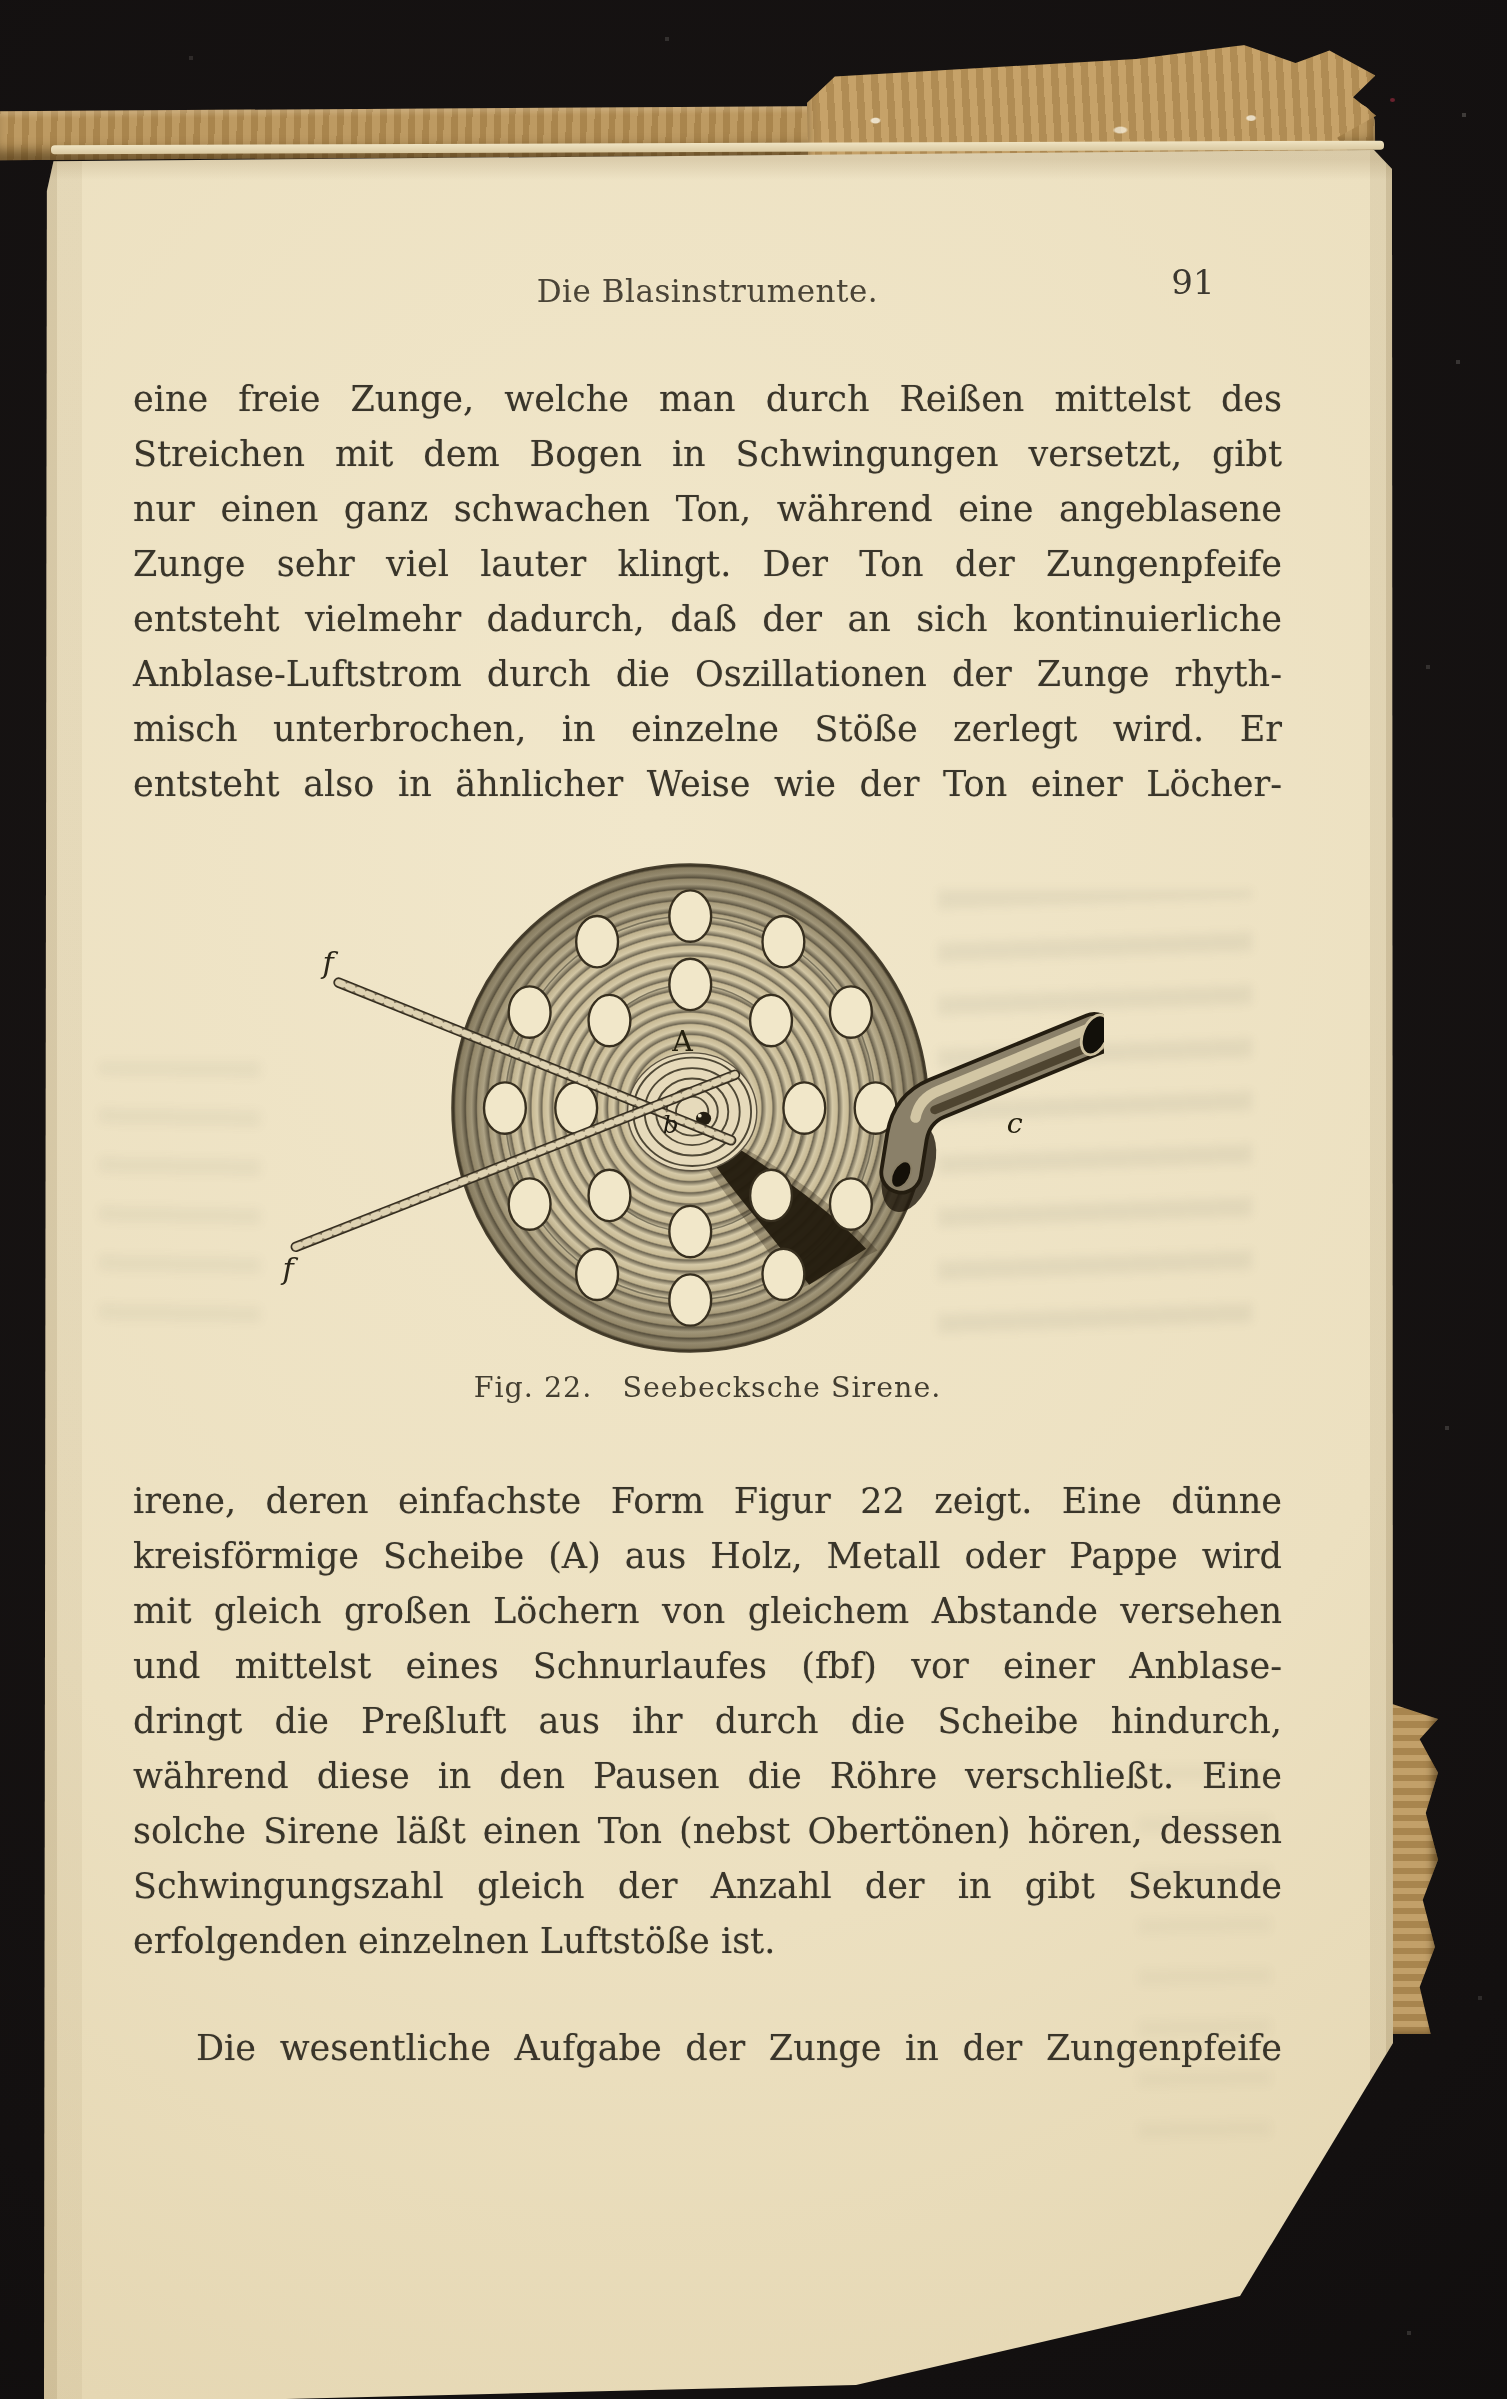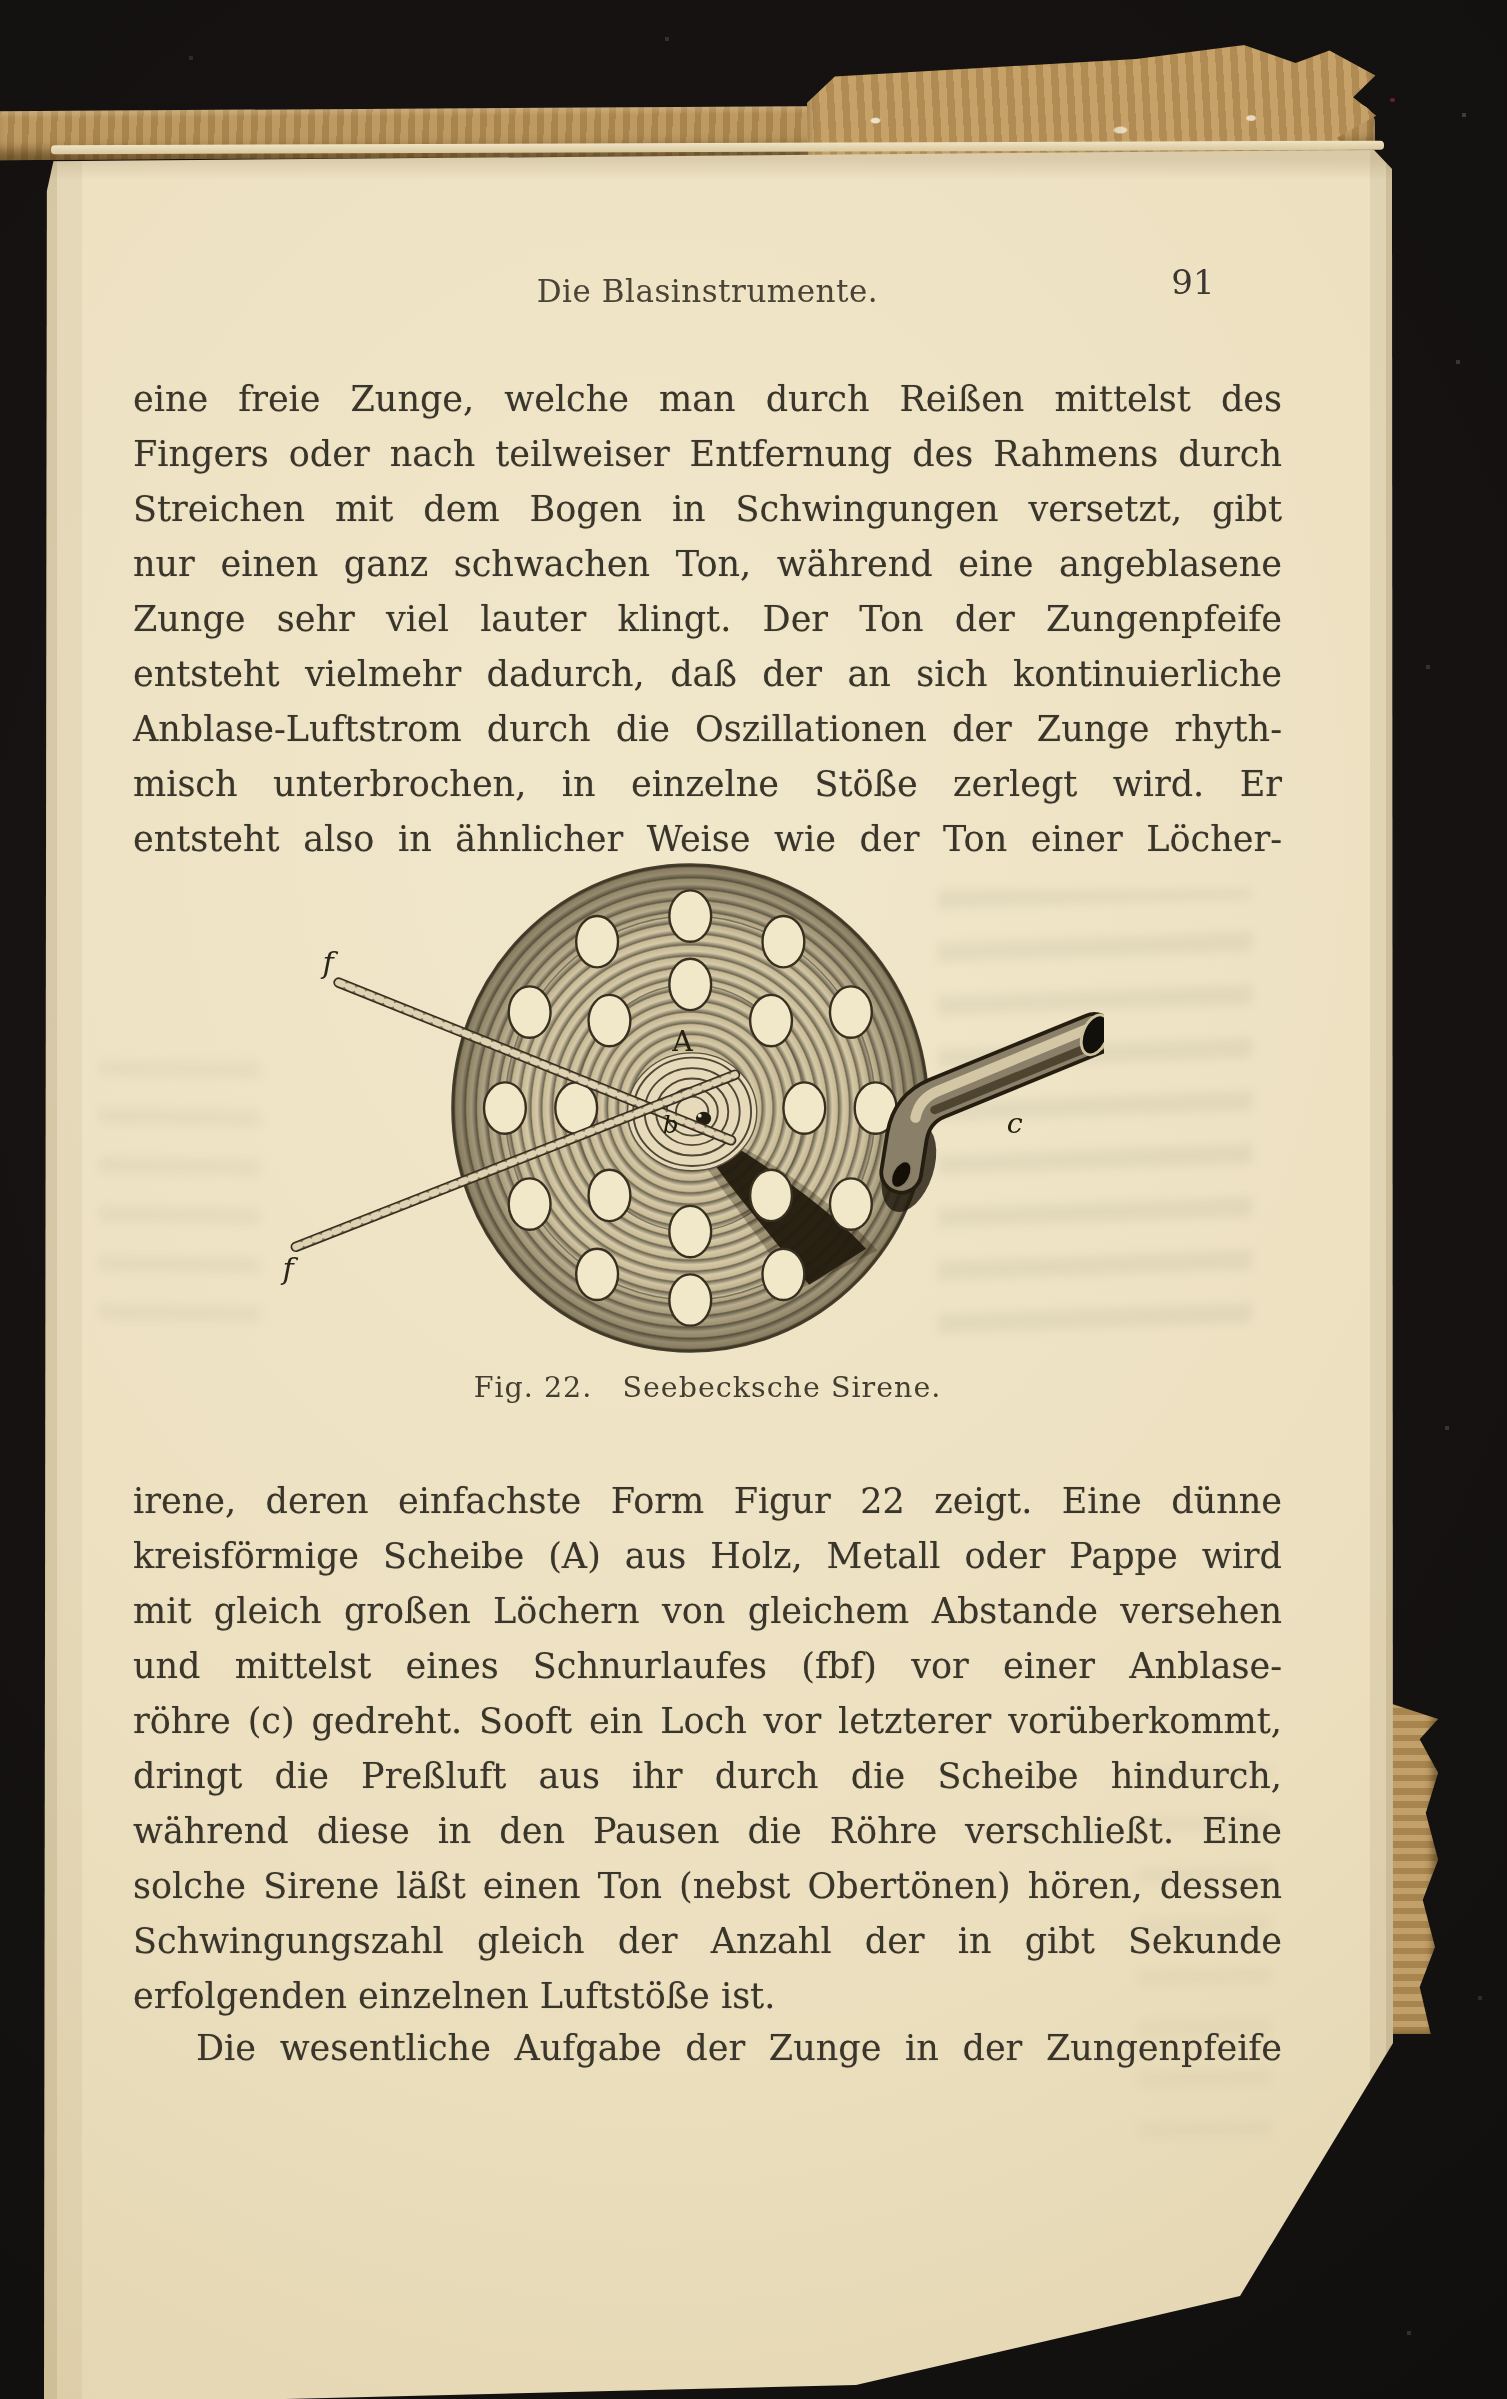--- a/index.html
+++ b/index.html
@@ -80,21 +80,20 @@
 
     <div class="running-title">Die Blasinstrumente.</div>
     <div class="page-number">91</div>
 
     <div class="smudge sm1"></div>
     <div class="smudge sm2"></div>
     <div class="smudge sm3"></div>
 
     <div class="textblock tb1">
       <div class="tline">eine freie Zunge, welche man durch Reißen mittelst des</div>
-      <div class="tline">Fingers oder nach teilweiser Entfernung des Rahmens durch</div>
       <div class="tline">Streichen mit dem Bogen in Schwingungen versetzt, gibt</div>
       <div class="tline">nur einen ganz schwachen Ton, während eine angeblasene</div>
       <div class="tline">Zunge sehr viel lauter klingt.  Der Ton der Zungenpfeife</div>
       <div class="tline">entsteht vielmehr dadurch, daß der an sich kontinuierliche</div>
       <div class="tline">Anblase-Luftstrom durch die Oszillationen der Zunge rhyth-</div>
       <div class="tline">misch unterbrochen, in einzelne Stöße zerlegt wird.  Er</div>
       <div class="tline">entsteht also in ähnlicher Weise wie der Ton einer Löcher-</div>
     </div>
 
     <div class="figure">
@@ -190,21 +189,20 @@
       </svg>
     </div>
 
     <div class="fig-caption">Fig. 22.   Seebecksche Sirene.</div>
 
     <div class="textblock tb2">
       <div class="tline">irene, deren einfachste Form Figur 22 zeigt.  Eine dünne</div>
       <div class="tline">kreisförmige Scheibe (A) aus Holz, Metall oder Pappe wird</div>
       <div class="tline">mit gleich großen Löchern von gleichem Abstande versehen</div>
       <div class="tline">und mittelst eines Schnurlaufes (fbf) vor einer Anblase-</div>
-      <div class="tline">röhre (c) gedreht.  Sooft ein Loch vor letzterer vorüberkommt,</div>
       <div class="tline">dringt die Preßluft aus ihr durch die Scheibe hindurch,</div>
       <div class="tline">während diese in den Pausen die Röhre verschließt.  Eine</div>
       <div class="tline">solche Sirene läßt einen Ton (nebst Obertönen) hören, dessen</div>
       <div class="tline">Schwingungszahl gleich der Anzahl der in gibt Sekunde</div>
       <div class="tline last">erfolgenden einzelnen Luftstöße ist.</div>
     </div>
 
     <div class="textblock tb3">
       <div class="tline indent">Die wesentliche Aufgabe der Zunge in der Zungenpfeife</div>
     </div>

